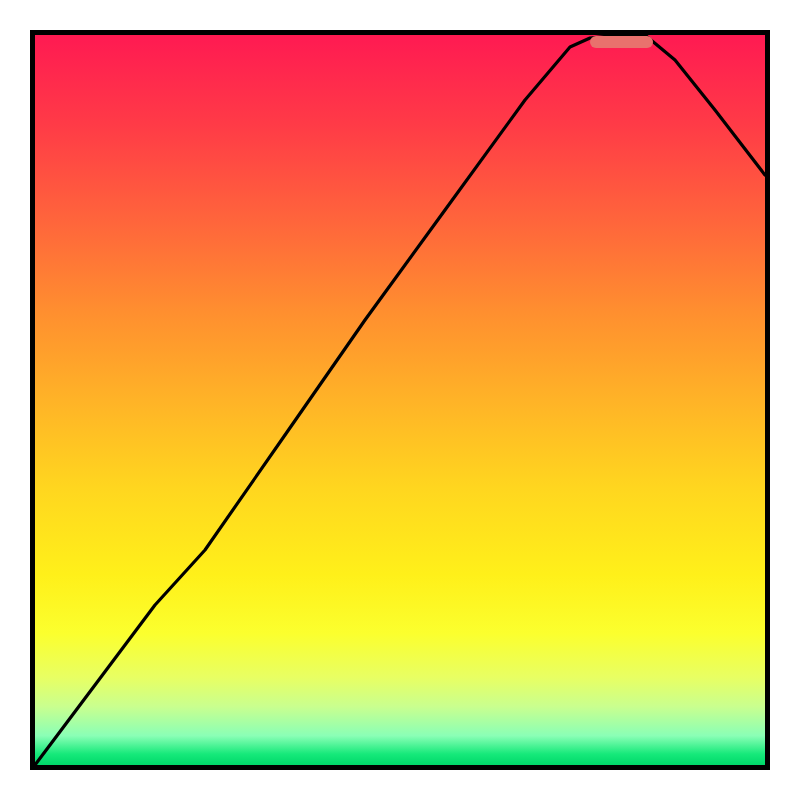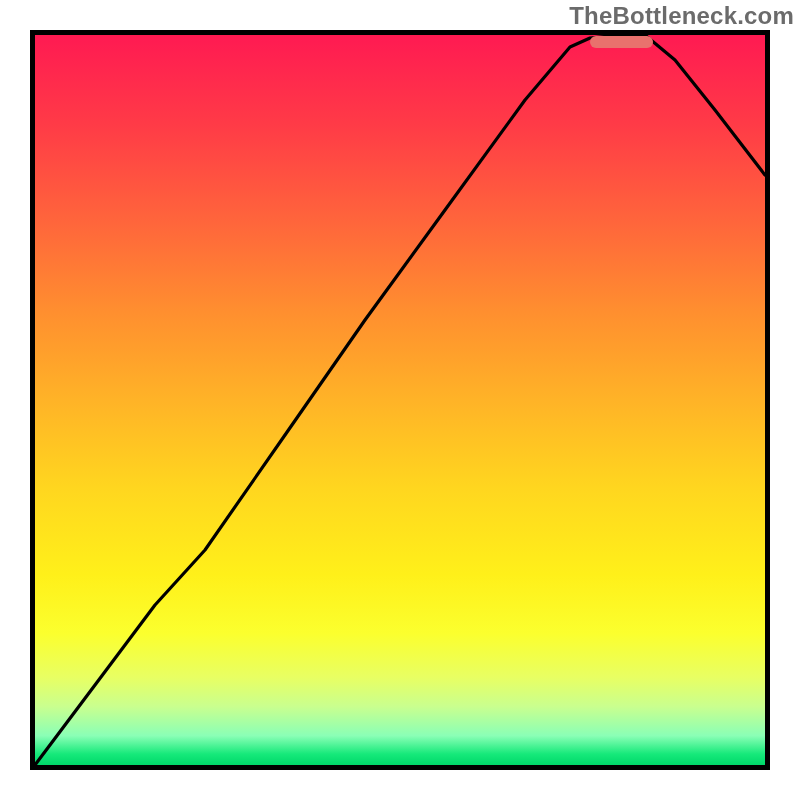--- a/index.html
+++ b/index.html
@@ -66,21 +66,20 @@
     position: absolute;
     background: #e9716d;
     border-radius: 6px;
   }
 </style>
 </head>
 <body>
 
 <div class="stage">
 
-  <div class="watermark">TheBottleneck.com</div>
 
   <div class="frame">
     <div class="gradient"></div>
 
     <svg class="curve" viewBox="0 0 730 730" preserveAspectRatio="none">
       <path d="M0 730 L60 650 L120 570 L170 515 L250 400 L330 285 L410 175 L490 65 L535 12 L555 3 L585 0 L610 0 L640 25 L680 75 L730 140" fill="none" stroke="#000" stroke-width="3.2" stroke-linecap="round" stroke-linejoin="round"></path>
     </svg>
 
     <div class="marker" style="left: 555px; width: 63px; top: 1px; height: 12px;"></div>
   </div>

